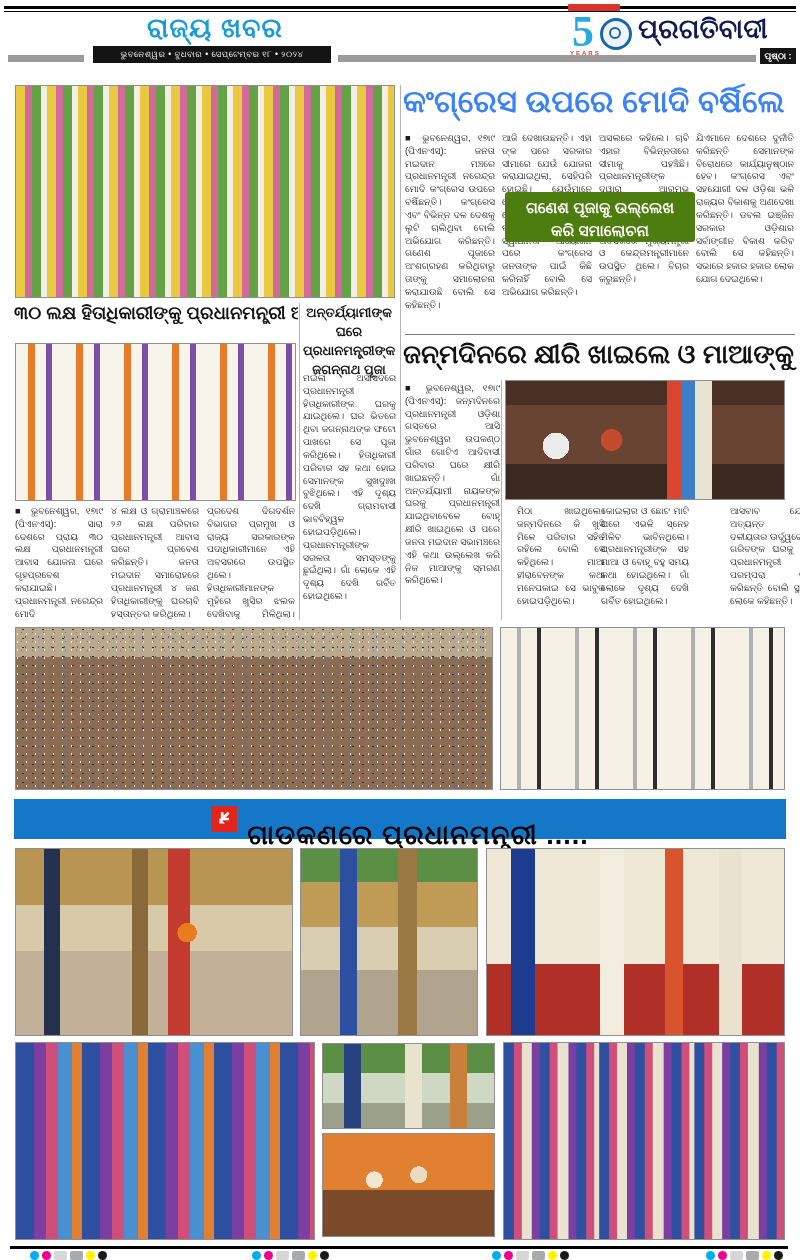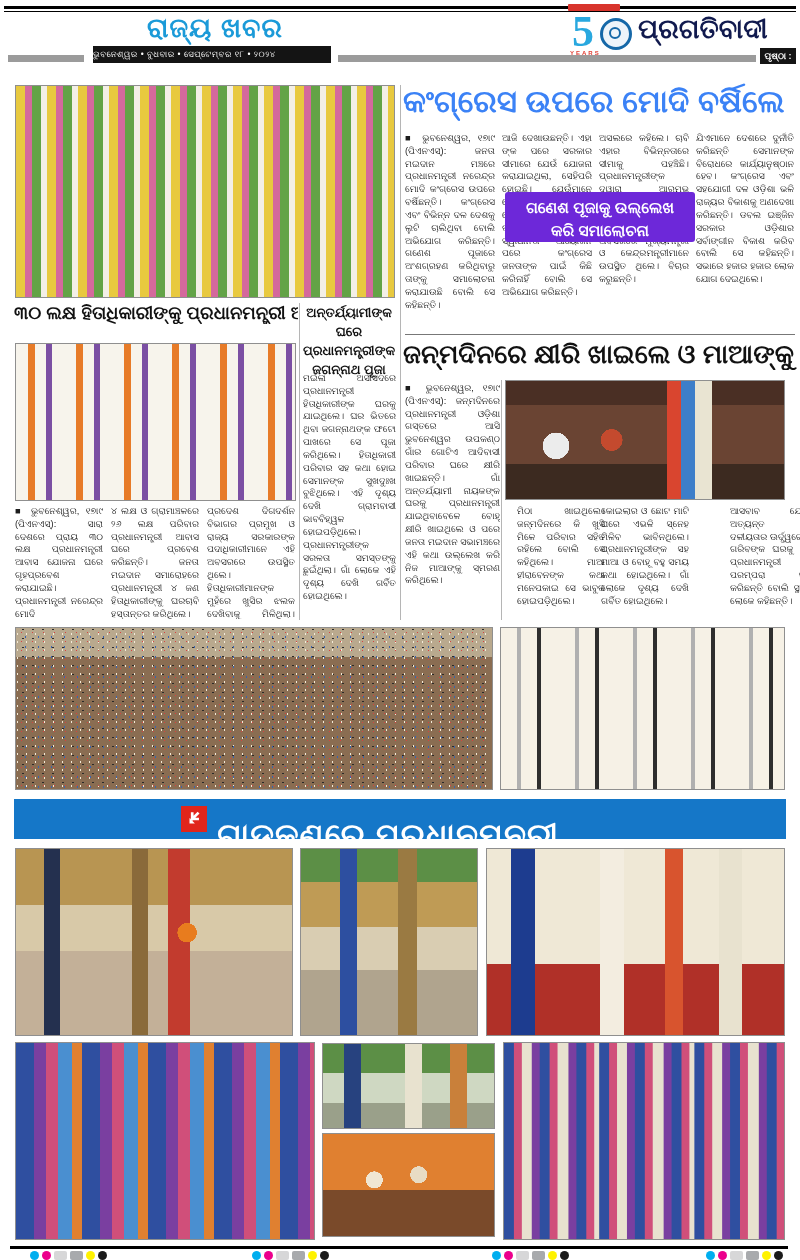--- a/index.html
+++ b/index.html
@@ -8,38 +8,38 @@
   .abs{position:absolute;}
   
   .rule-thick{left:4px;top:6px;width:792px;height:3px;background:#000;}
   .rule-thin{left:4px;top:11px;width:792px;height:1px;background:#000;}
   
   .section-title{left:95px;top:13px;width:240px;text-align:center;font-size:27px;font-weight:bold;color:#1b9ad8;letter-spacing:1px;}
   .grbar{background:#9b9b9b;height:7px;top:55px;}
   .grbar.l{left:8px;width:76px;}
   .grbar.m{left:338px;width:418px;}
   .dateline{left:93px;top:46px;width:238px;height:17px;background:#141414;color:#fff;
-            font-size:8.5px;line-height:17px;text-align:left;letter-spacing:.5px;}
+            font-size:8.5px;line-height:17px;text-align:center;letter-spacing:.5px;}
   .page-box{left:760px;top:48px;width:36px;height:16px;background:#141414;color:#fff;
             font-size:9px;line-height:16px;text-align:center;font-weight:bold;}
   .masthead{left:560px;top:12px;width:236px;height:42px;}
   .digit5{position:absolute;left:12px;top:-6px;font-size:44px;font-weight:bold;color:#29a8df;font-family:"Liberation Serif",serif;}
   .emblem{position:absolute;left:40px;top:6px;width:26px;height:26px;border:3px solid #1668a8;border-radius:50%;background:#eef4fa;}
   .emblem::after{content:"";position:absolute;left:6px;top:6px;width:8px;height:8px;border:2px solid #1668a8;border-radius:50%;}
   .ribbon{position:absolute;left:8px;top:-8px;width:52px;height:7px;background:#d8342c;border-radius:1px;}
   .years{position:absolute;left:10px;top:38px;font-size:6px;font-weight:bold;color:#e03c31;letter-spacing:2px;}
   .mast-name{position:absolute;left:78px;top:2px;font-size:27px;font-weight:800;color:#111a4e;}
   
   .hl1{left:403px;top:84px;width:394px;font-size:31px;font-weight:bold;color:#3b82f6;white-space:nowrap;}
   .hl2{left:14px;top:303px;width:284px;font-size:18px;font-weight:bold;white-space:nowrap;overflow:hidden;}
   .hl3{left:403px;top:339px;width:394px;font-size:26px;font-weight:bold;white-space:nowrap;overflow:hidden;}
   .hl-narrow{left:302px;top:304px;width:94px;font-size:13px;font-weight:bold;text-align:center;line-height:1.45;}
   
   .col{font-size:9.3px;line-height:1.38;text-align:justify;color:#1c1c1c;overflow:hidden;}
-  .greenbox{left:505px;top:192px;width:190px;height:50px;background:#6d28d9;color:#fff;
+  .greenbox{left:505px;top:192px;width:190px;height:50px;background:#4d7c0f;color:#fff;
             font-weight:bold;font-size:15.5px;text-align:center;line-height:1.5;padding-top:4px;box-sizing:border-box;border-radius:3px;}
   
   .vsep{width:1px;background:#b5b5b5;}
   .hsep{height:1px;background:#777;}
   
   .photo{border:1px solid #8f8f8f;box-sizing:border-box;background-repeat:no-repeat;}
   .ph-a{background:
       repeating-linear-gradient(90deg,#e8c93f 0 9px,#d4699c 9px 16px,#63a346 16px 25px,#f3efe6 25px 31px),
       linear-gradient(90deg,#7e2b22 0 6%,rgba(0,0,0,0) 6% 94%,#7e2b22 94%),
       repeating-linear-gradient(90deg,#f5f2ea 0 14px,#3f5fa8 14px 22px,#f5f2ea 22px 34px,#d2691e 34px 40px,#f5f2ea 40px 55px),
@@ -94,21 +94,21 @@
       linear-gradient(180deg,#e08030 0 55%,#7a4a2a 55% 100%);}
   .ph-g7{background:
       repeating-linear-gradient(90deg,#2f4fa0 0 10px,#d04f7a 10px 18px,#e8e2cf 18px 28px,#7a3fa0 28px 36px),
       linear-gradient(90deg,rgba(0,0,0,0) 0 62%,#f1ece2 62% 78%,#c23b2e 78% 84%,#f1ece2 84% 100%),
       linear-gradient(180deg,#c8c4bc 0 30%,#a8a49c 30% 60%,#8f8b84 60% 100%);
     background-size:34% 65%,100% 100%,100% 100%;background-position:0 100%,0 0,0 0;}
   
   .banner{left:14px;top:799px;width:772px;height:40px;background:#1577c8;display:flex;align-items:center;justify-content:center;gap:10px;}
   .banner-icon{width:26px;height:26px;background:#e1251b;display:flex;align-items:center;justify-content:center;}
   .banner-icon svg{display:block;}
-  .banner-text{color:#ffffff;font-size:32px;font-weight:bold;letter-spacing:1px;margin-top:32px;}
+  .banner-text{color:#000000;font-size:27px;font-weight:bold;letter-spacing:1px;margin-top:32px;}
   
   .bottom-rule{left:10px;top:1246px;width:778px;height:3px;background:#000;}
   .marks{top:1251px;height:9px;display:flex;gap:3px;align-items:center;}
   .mk{width:9px;height:9px;border-radius:50%;}
   .mk.sq{width:13px;height:9px;border-radius:2px;}
 </style>
 </head>
 <body>
 
 <div class="page">

